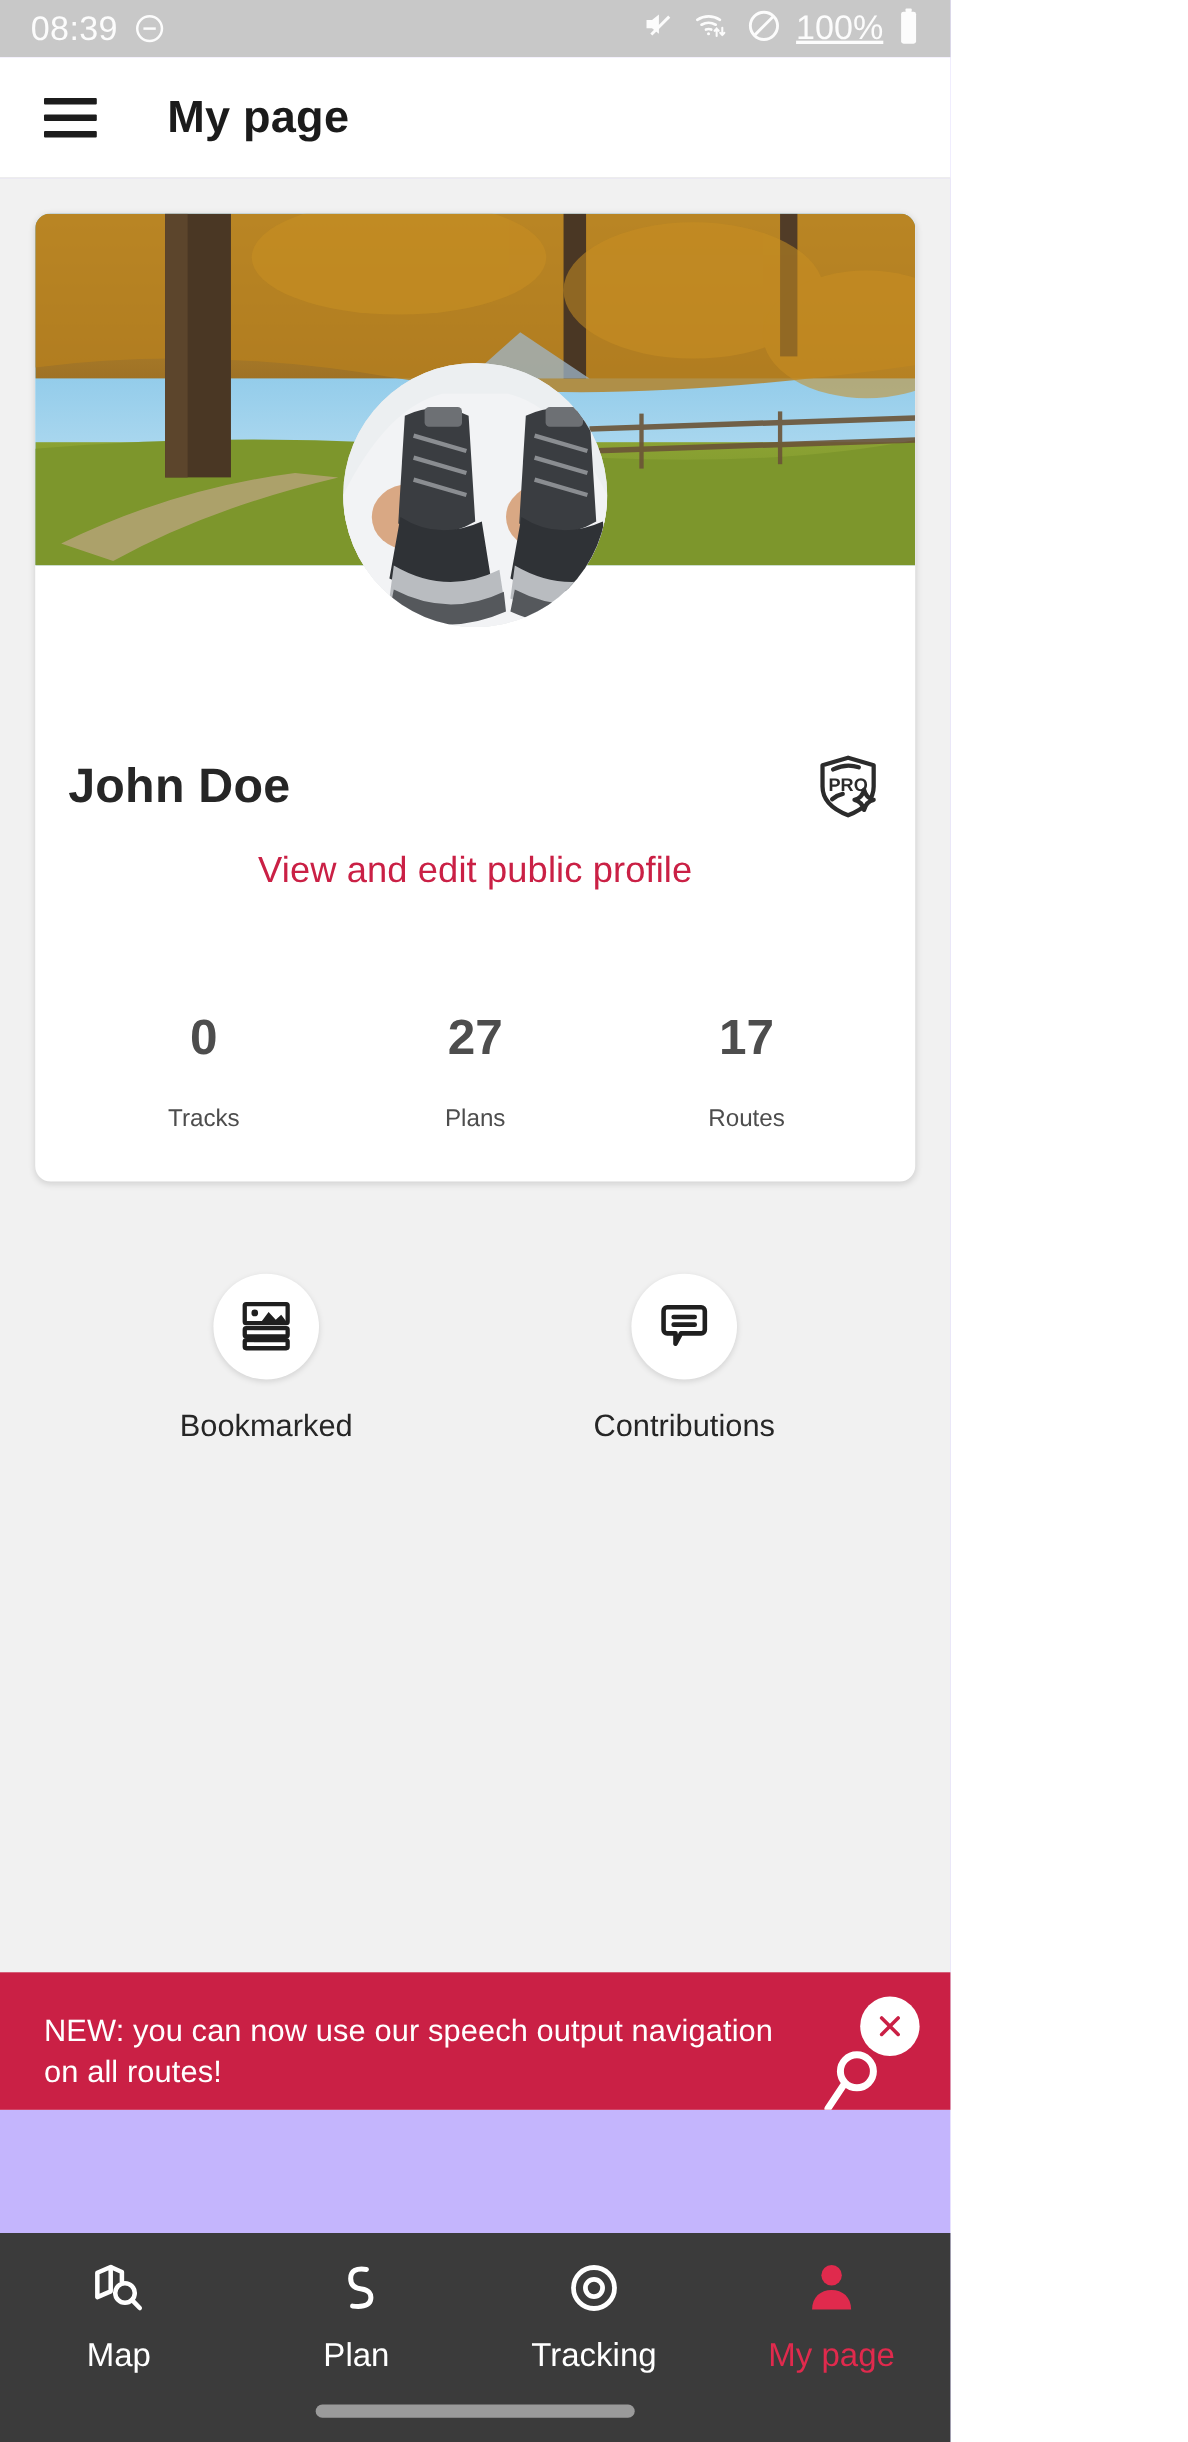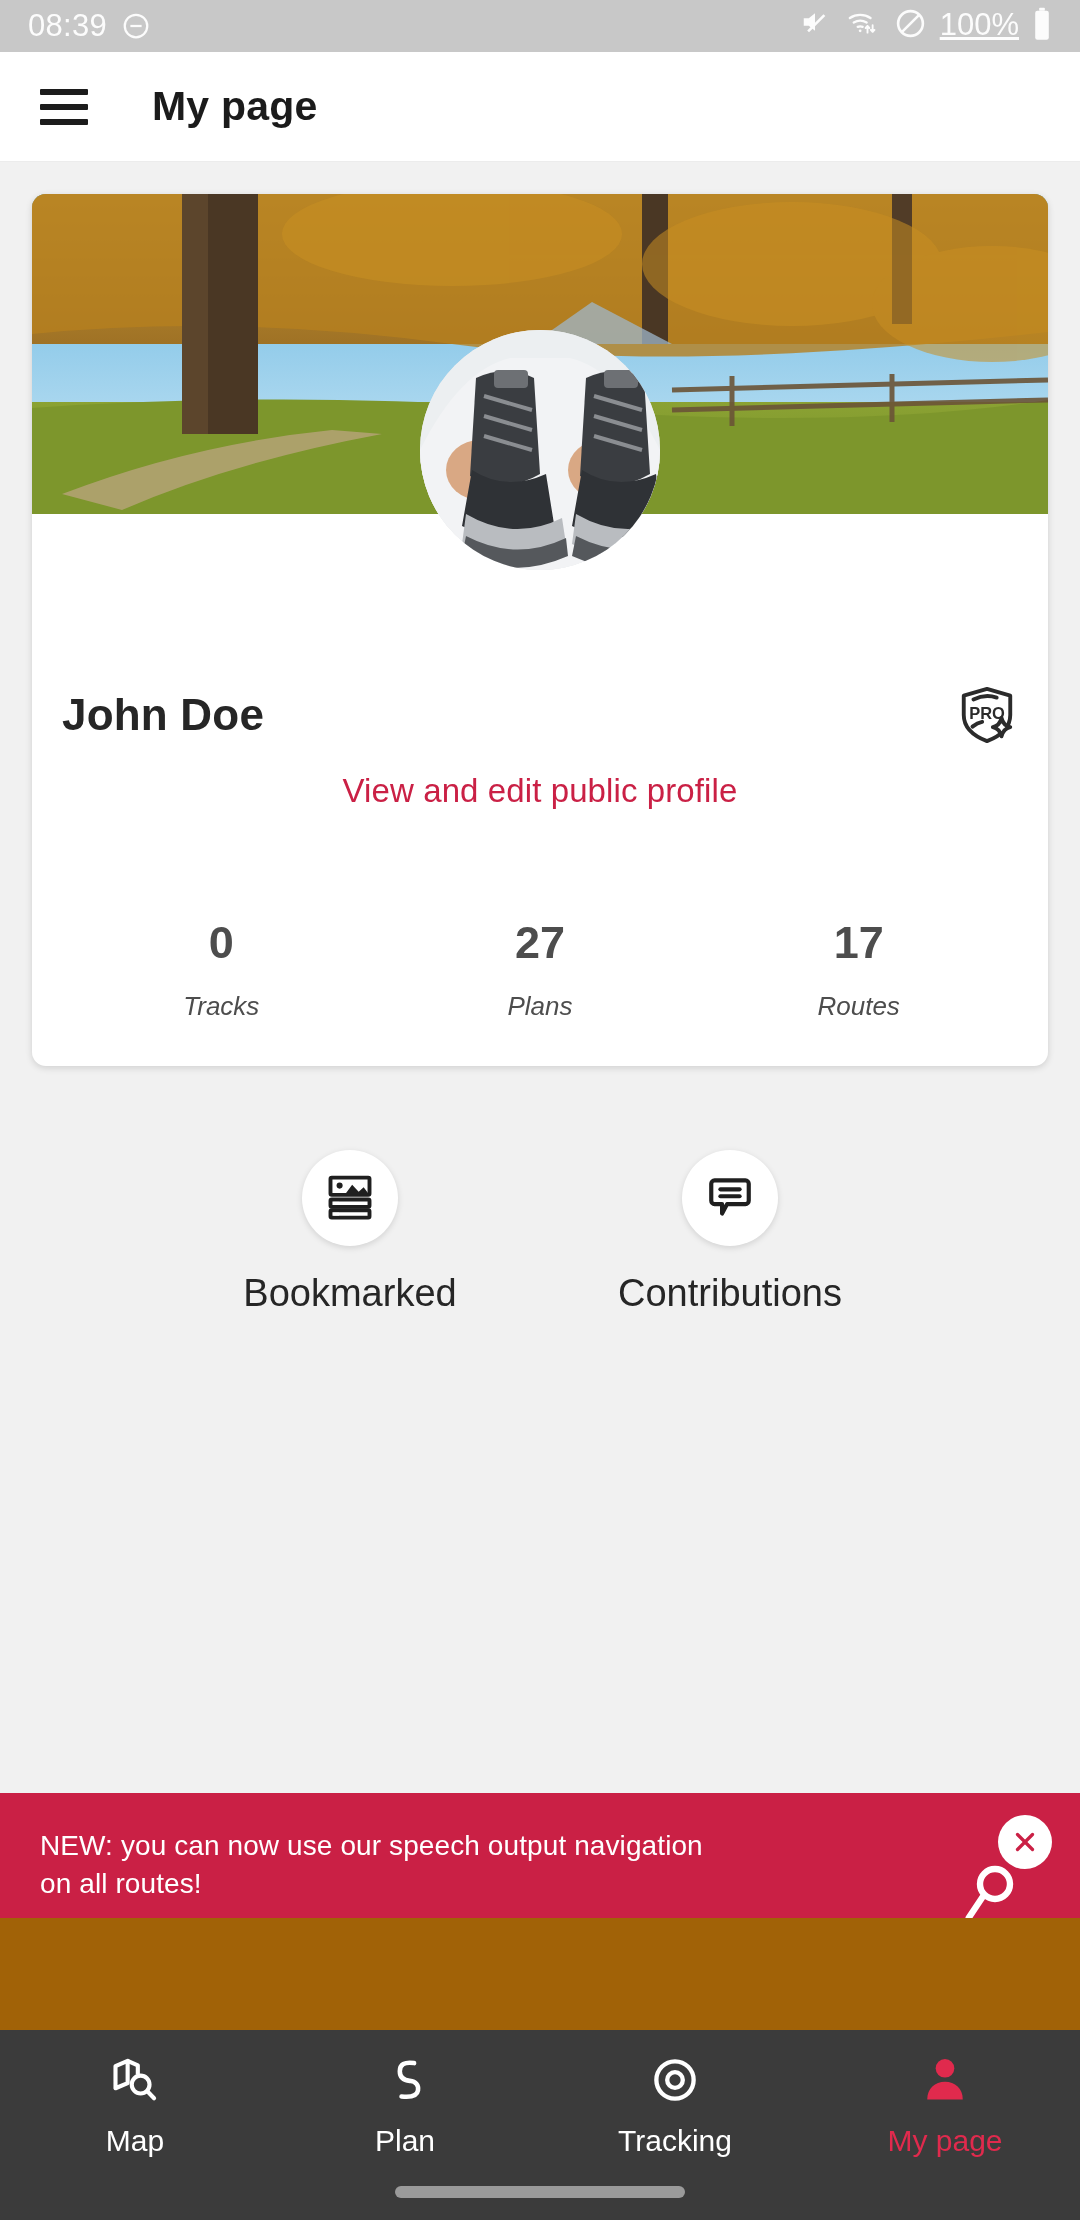--- a/index.html
+++ b/index.html
@@ -2,21 +2,21 @@
 <html><head>
 <meta charset="utf-8">
 <style>
   * { margin:0; padding:0; box-sizing:border-box; }
   html,body{
     width:1080px; height:2220px;
     font-family:"Liberation Sans", sans-serif;
     background:#ffffff;
     overflow:hidden;
   }
-  .phone{ position:relative; width:1080px; height:2220px; background:#a16207; }
+  .phone{ position:relative; width:864px; height:2220px; background:#c4b5fd; }
 
   
   .statusbar{
     height:52px; background:#c8c8c8; display:flex; align-items:center;
     padding:0 28px; color:#fdfdfd;
   }
   .sb-time{ font-size:31px; letter-spacing:.3px; color:#fcfcfc; }
   .sb-dnd-left{ margin-left:14px; display:flex; align-items:center; }
   .sb-right{ margin-left:auto; display:flex; align-items:flex-start; gap:13px;text-decoration:underline; }
   .sb-pct{ font-size:31px; color:#fcfcfc; letter-spacing:0px; }
@@ -67,33 +67,33 @@
 
   .profile-link{
     margin-top:26px; font-size:33px; color:#ca2045; letter-spacing:.1px; cursor:pointer;
   }
 
   .stats{
     display:flex; margin-top:110px;
   }
   .stat{ flex:1; text-align:center; cursor:pointer; }
   .stat-value{ font-size:45px; font-weight:bold; color:#4d4d4d; line-height:1; }
-  .stat-label{ margin-top:26px; font-size:26px; color:#4d4d4d;font-style:italic; }
+  .stat-label{ margin-top:39px; font-size:22px; color:#4d4d4d; }
 
   
   .quick{
     display:flex; justify-content:center; gap:150px; margin-top:84px;
   }
   .quick-item{ width:230px; text-align:center; cursor:pointer; }
   .quick-circle{
     width:96px; height:96px; margin:0 auto; border-radius:50%;
     background:#fff; box-shadow:0 2px 6px rgba(0,0,0,.13);
     display:flex; align-items:center; justify-content:center;
   }
-  .quick-label{ margin-top:26px; font-size:38px; color:#262626; white-space:nowrap; }
+  .quick-label{ margin-top:26px; font-size:28px; color:#262626; white-space:nowrap; }
 
   
   .banner{
     position:absolute; left:0; right:0; bottom:0;
     background:#ca2045; color:#fff;
     height:125px; padding:34px 40px 0;
     overflow:hidden;
   }
   .banner-text{
     font-size:28px; line-height:1.35; width:700px; letter-spacing:.1px;

